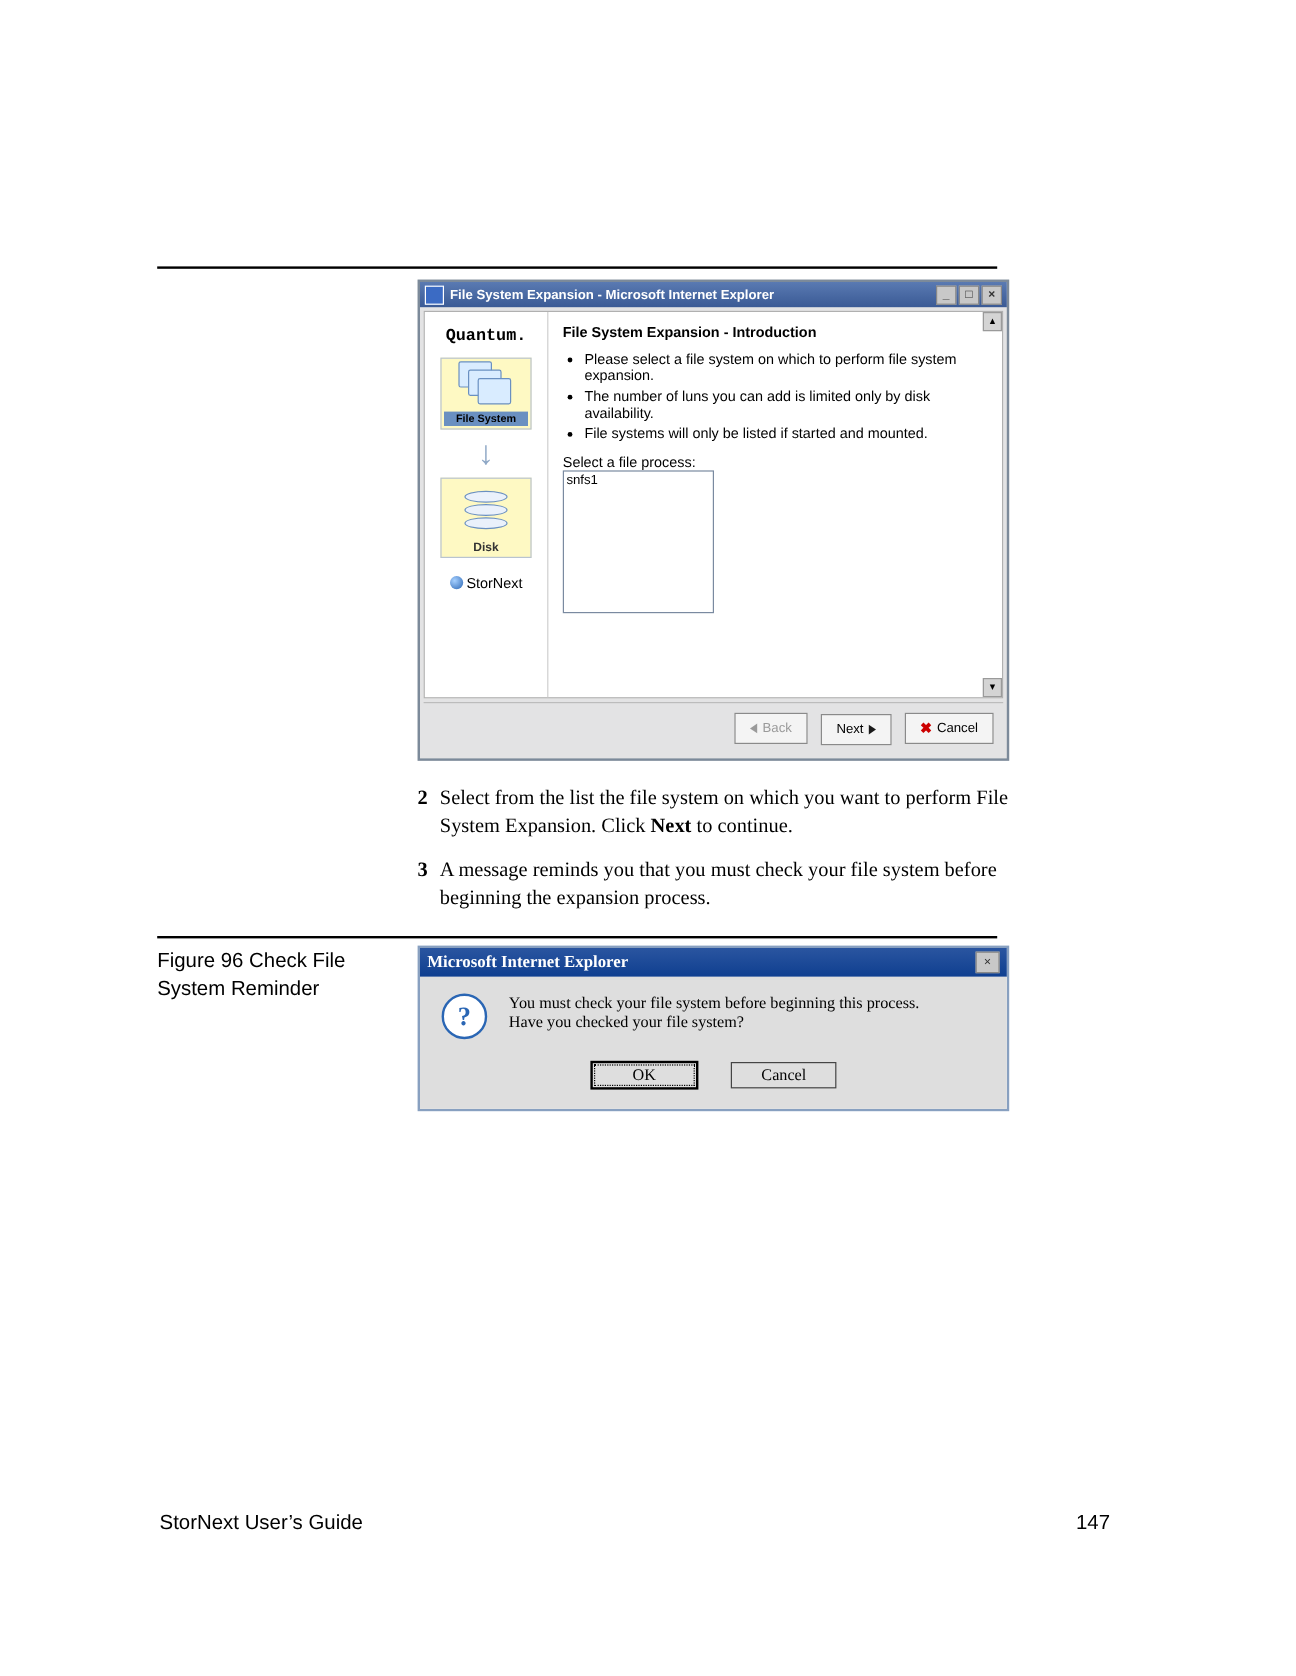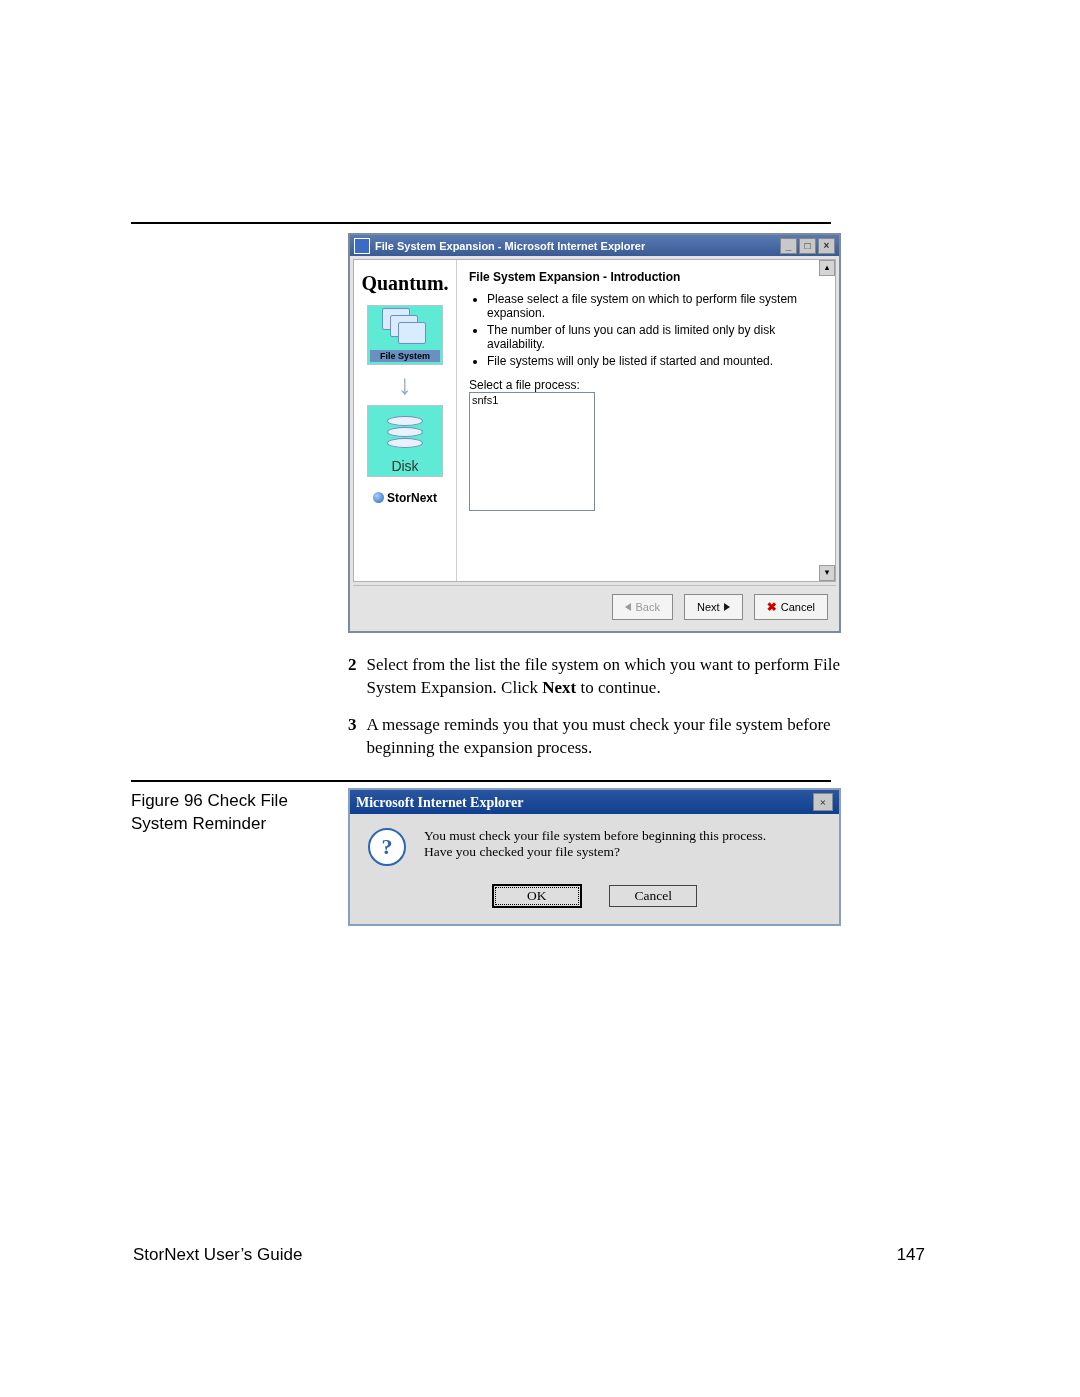--- a/index.html
+++ b/index.html
@@ -6,42 +6,42 @@
   .page{width:1080px;height:1397px;position:relative;margin:0 auto;background:#fff}
   .hdr{position:absolute;top:150px;right:155px;text-align:right;font-size:17px;line-height:1.3}
   .rule1{position:absolute;left:131px;top:222px;width:700px;border-top:2px solid #000}
   .rule2{position:absolute;left:131px;top:780px;width:700px;border-top:2px solid #000}
   .figcap{font-size:17px;line-height:1.35}
   .figcap1{position:absolute;left:131px;top:232px;width:195px}
   .figcap2{position:absolute;left:131px;top:790px;width:195px}
   .shot1{position:absolute;left:348px;top:233px;width:493px}
   .shot2{position:absolute;left:348px;top:788px;width:493px}
   .steps{position:absolute;left:348px;top:654px;width:493px;font-family:Georgia,'Times New Roman',serif;font-size:17px;line-height:1.35}
-  .footer{position:absolute;left:133px;bottom:132px;right:155px;font-size:17px}
+  .footer{position:absolute;left:133px;bottom:118px;right:155px;font-size:17px}
   .footer .pg{float:right}
 
   
   .ie-win{border:2px solid #7c8a9a;background:#e3e3e4;font-family:Tahoma,Arial;font-size:11px}
   .ie-title{height:21px;background:linear-gradient(#5a7ab2,#3a5a95);color:#fff;display:flex;align-items:center;padding:0 4px;font-weight:bold;font-size:11px}
   .ie-ico{width:14px;height:14px;background:#3b6bc4;border:1px solid #fff;margin-right:5px;display:inline-block}
   .winctl{margin-left:auto;display:flex;gap:2px}
   .winbtn{width:15px;height:14px;background:#c8c8c8;border:1px solid #888;display:flex;align-items:center;justify-content:center;font-size:10px;font-weight:bold;color:#333}
   .ie-body{display:flex;background:#fff;border:1px solid #b0b0b0;margin:3px;position:relative}
   .sidebar{width:92px;border-right:1px solid #cfcfcf;padding:12px 5px;text-align:center}
-  .qlogo{font-family:Liberation Serif, serif;font-weight:bold;color:#000;font-size:20px;margin-bottom:10px}
-  .sidebox{border:1px solid #b9c4d0;background:#5eead4;padding:2px;margin:6px auto;width:70px}
+  .qlogo{font-family:Liberation Mono, monospace;font-weight:bold;color:#000;font-size:14px;margin-bottom:10px}
+  .sidebox{border:1px solid #b9c4d0;background:#fef9c3;padding:2px;margin:6px auto;width:70px}
   .sb-lbl{font-size:9px;font-weight:bold;background:#6a90c1;color:#000;padding:1px 0;margin-top:2px}
   .fsicon{height:40px;display:flex;justify-content:center}
   .stacks{position:relative;width:46px;height:38px}
   .fld{position:absolute;width:26px;height:20px;background:#d9ecff;border:1px solid #6a90c1;border-radius:2px}
   .arrow-down{font-size:28px;color:#8fa8c6;line-height:1}
   .diskicon{height:48px;display:flex;flex-direction:column;align-items:center;justify-content:center;gap:1px}
   .cyl{width:34px;height:8px;border:1px solid #6a90c1;border-radius:50%/50%;background:#eaf1fb}
-  .sb-disk-lbl{font-size:14px;font-weight:normal;color:#333;margin-top:2px}
-  .sn-footer{margin-top:14px;font-weight:bold;font-size:12px;color:#000}
+  .sb-disk-lbl{font-size:10px;font-weight:bold;color:#333;margin-top:2px}
+  .sn-footer{margin-top:14px;font-weight:normal;font-size:12px;color:#000}
   .sn-footer .ball{display:inline-block;width:11px;height:11px;border-radius:50%;background:radial-gradient(circle at 35% 35%,#a6d0ff,#2b66b4);margin-right:3px;vertical-align:-1px}
 
   .content{flex:1;padding:10px 12px;font-size:12px}
   .content h4{margin:0 0 8px 0;font-size:12px;font-weight:bold}
   .content ul{margin:0 0 10px 0;padding-left:18px}
   .content li{margin-bottom:3px}
   .listbox{border:1px solid #7a8aa0;width:120px;height:115px;background:#fff;font-size:11px;padding:1px 2px}
   .scrollup{position:absolute;top:0;right:0;width:14px;height:14px;background:#d4d4d4;border:1px solid #9a9a9a;font-size:9px;text-align:center;line-height:12px}
   .scrolldn{position:absolute;bottom:0;right:0;width:14px;height:14px;background:#d4d4d4;border:1px solid #9a9a9a;font-size:9px;text-align:center;line-height:12px}
 

